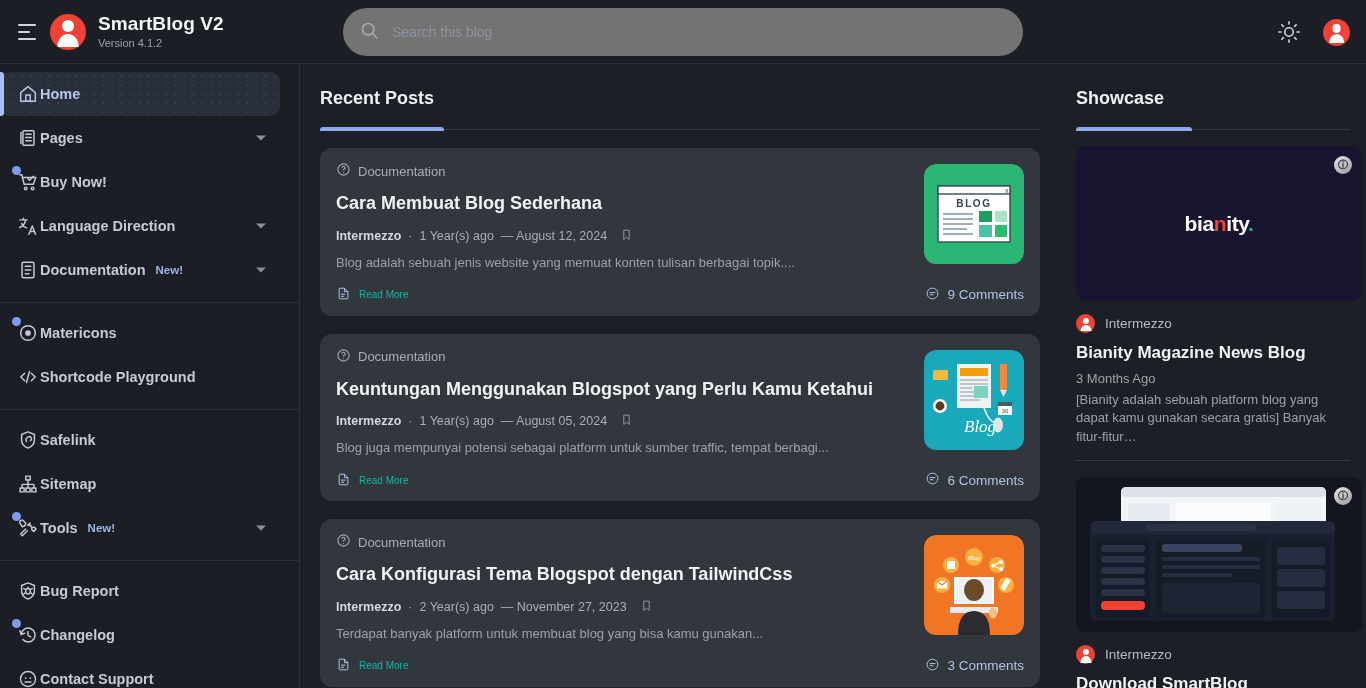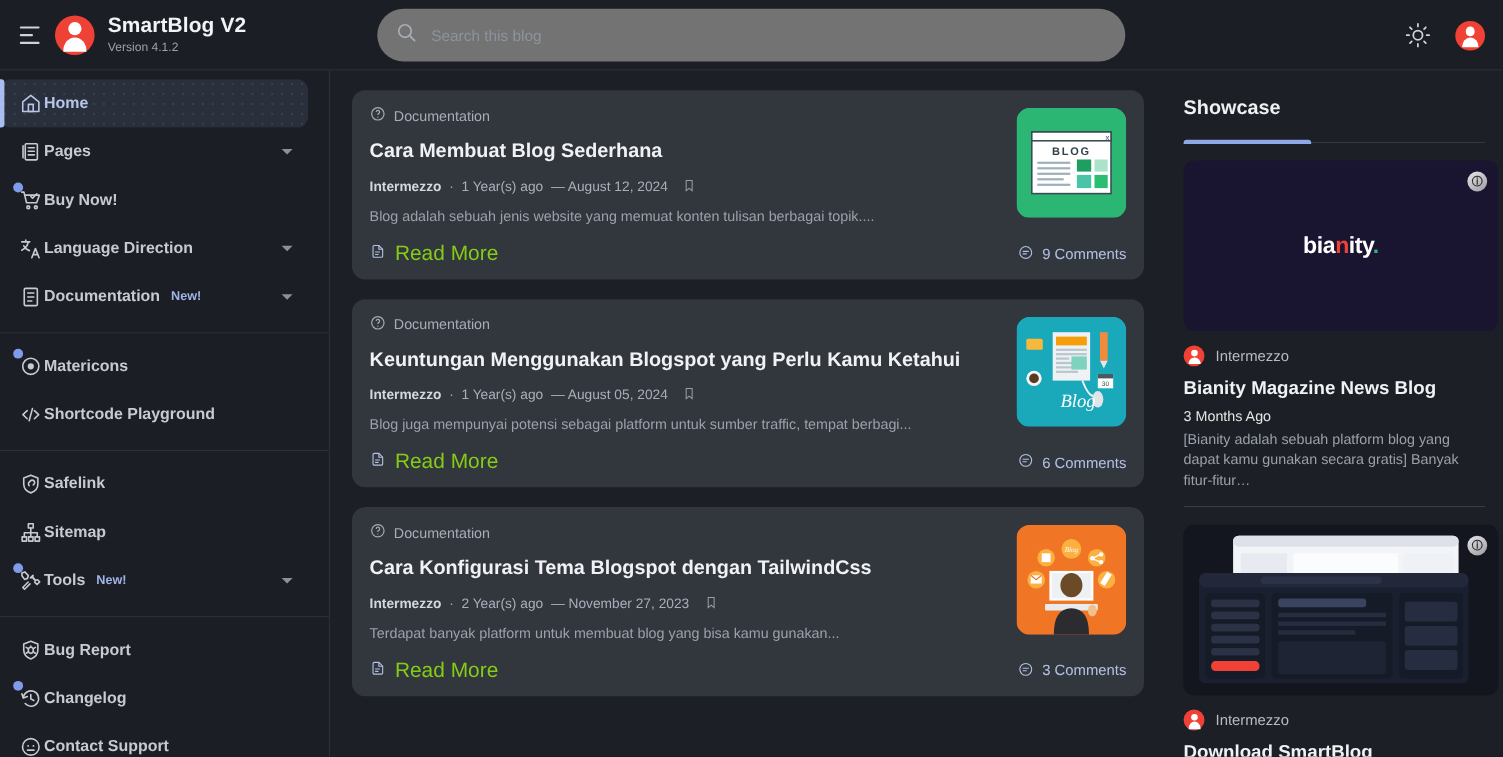--- a/index.html
+++ b/index.html
@@ -136,21 +136,21 @@
     margin-top: 18px; padding: 14px 16px 12px 16px;
     position: relative; min-height: 147px;
     cursor: pointer;
   }
   .post-cat { display: flex; align-items: center; gap: 7px; font-size: 13px; color: #a7adb8; }
   .post-title { font-size: 18px; font-weight: 700; color: #f0f2f5; margin-top: 12px; line-height: 1.25; }
   .post-meta { display: flex; align-items: center; gap: 7px; margin-top: 13px; font-size: 12.5px; color: #a9afba; }
   .post-meta .author { color: #d3d7de; font-weight: 700; }
   .post-excerpt { font-size: 13px; color: #9ba1ac; margin-top: 11px; }
   .post-foot { display: flex; align-items: center; justify-content: space-between; margin-top: 16px; }
-  .read-more { display: flex; align-items: center; gap: 8px; font-size: 19px; color: #84cc16; cursor: pointer; }
+  .read-more { display: flex; align-items: center; gap: 8px; font-size: 10px; color: #14b8a6; cursor: pointer; }
   .comments { display: flex; align-items: center; gap: 7px; font-size: 13.5px; color: #b3c3e4; cursor: pointer; }
   .thumb {
     position: absolute; right: 16px; top: 16px;
     width: 100px; height: 101px; border-radius: 12px;
     overflow: hidden;
     text-align: right;
   }
 
   
   #showcase {
@@ -167,21 +167,21 @@
     position: absolute; right: 10px; top: 10px;
     width: 18px; height: 18px; border-radius: 50%;
     background: linear-gradient(145deg,#e8e8ea,#9b9ba0);
     display: flex; align-items: center; justify-content: center;
     font-size: 10px; color: #2a2a2e; font-weight: 700;
   }
   .sc-author { display: flex; align-items: center; gap: 10px; margin-top: 13px; }
   .sc-author .avatar-glyph { width: 19px; height: 19px; }
   .sc-author .name { font-size: 13.5px; color: #b6bbc4; }
   .sc-title { font-size: 17px; font-weight: 700; color: #f0f2f5; margin-top: 10px; }
-  .sc-time { font-size: 13px; color: #e5e5e5; margin-top: 8px; }
+  .sc-time { font-size: 13px; color: #a3a3a3; margin-top: 8px; }
   .sc-desc { font-size: 13px; color: #9aa0ab; margin-top: 5px; line-height: 1.42; }
   .sc-div { border-top: 1px solid #383c44; margin-top: 14px; }
 
   .bianity-logo { font-size: 21px; font-weight: 700; letter-spacing: -.4px; }
 </style>
 </head>
 <body>
 
 <div id="header">
 
@@ -379,20 +379,24 @@
             <circle cx="14.6" cy="11" r=".95" fill="#c6cad2" stroke="none"></circle>
             <path d="M8.8 15.2h6.4"></path>
           </svg>
         </span>
         <span class="label">Contact Support</span>
       </div>
     </div>
   </div>
 
 <div id="main">
+  <div class="section-head">
+    <div class="section-title">Recent Posts</div>
+    <div class="section-underline"></div>
+  </div>
   <div id="post-list">
       <div class="post-card">
         <div class="post-cat">
           <span><svg width="15" height="15" viewBox="0 0 24 24" fill="none" stroke="#a7adb8" stroke-width="1.7">
               <circle cx="12" cy="12" r="9"></circle>
               <path d="M9.6 9.3a2.5 2.5 0 1 1 3.3 2.4c-.6.3-.9.8-.9 1.5v.5"></path>
               <circle cx="12" cy="16.8" r=".85" fill="#a7adb8" stroke="none"></circle>
             </svg></span>
           <span class="cat-label">Documentation</span>
         </div>

